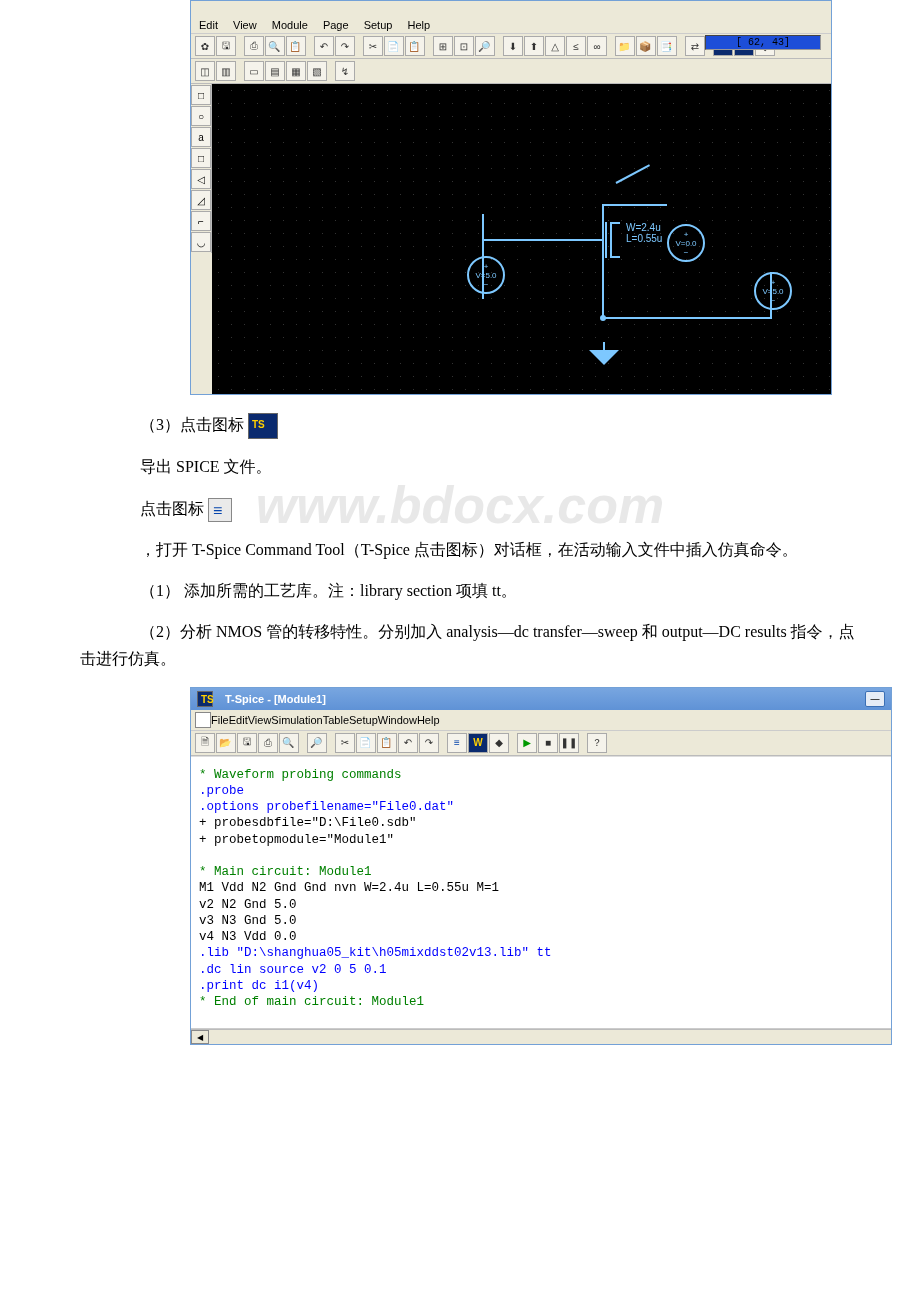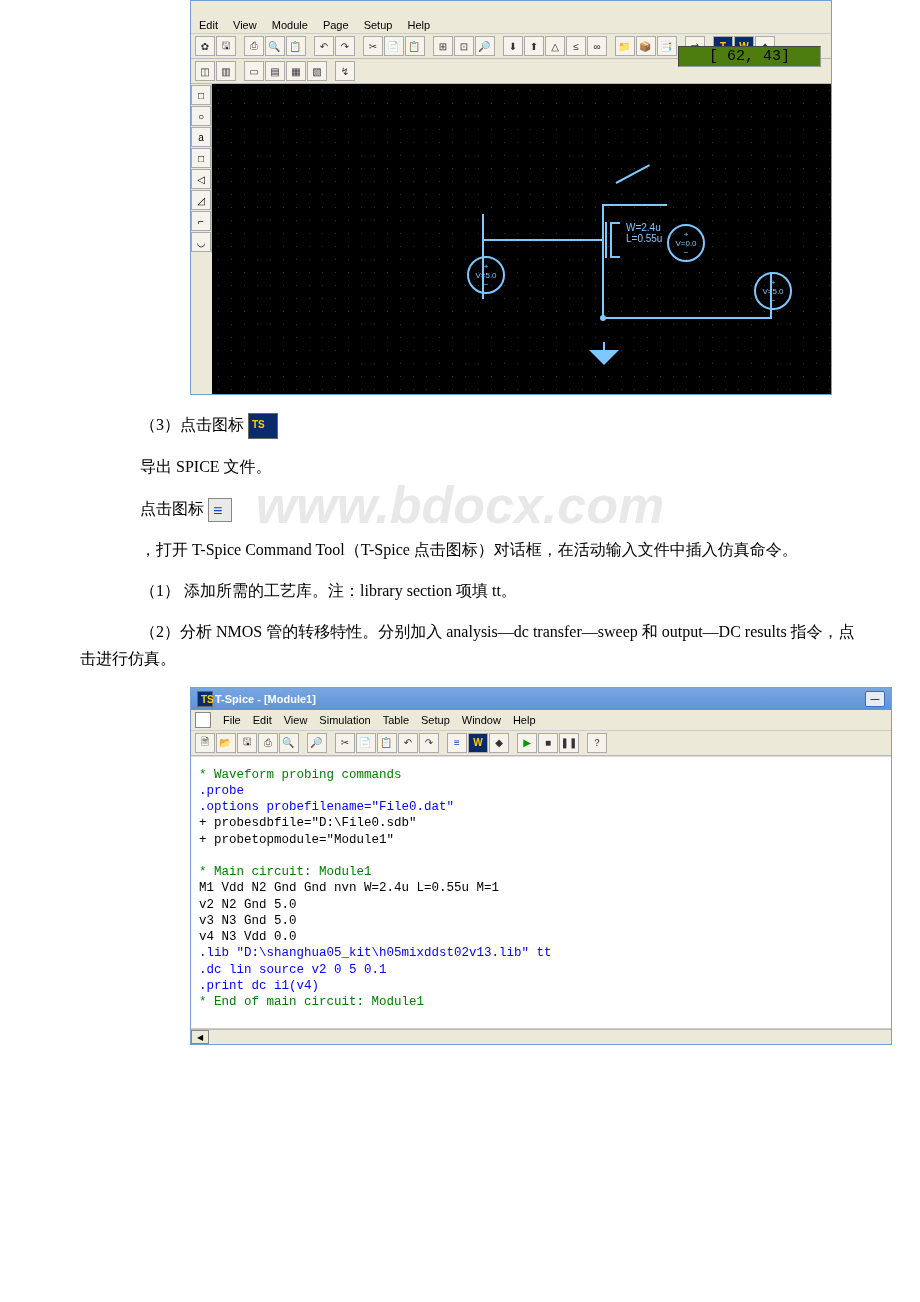--- a/index.html
+++ b/index.html
@@ -95,26 +95,25 @@
     align-items: center;
     justify-content: center;
     font-size: 10px;
     color: #333;
   }
   .tsep { width: 6px; }
   .coordbox {
     position: absolute;
     right: 10px;
     top: 1px;
-    background: #4d7c0f;
+    background: #1d4ed8;
     border: 1px inset #999;
     padding: 1px 30px;
-    font-size: 15px;
+    font-size: 10px;
     font-family: "Courier New", monospace;
-    margin-top: 11px;
   }
   .toolbar2 {
     background: #ece9d8;
     padding: 2px 4px;
     display: flex;
     gap: 1px;
     border-bottom: 1px solid #bbb;
   }
   .sidebar-tools {
     float: left;
@@ -197,21 +196,21 @@
     font-size: 11px;
     background: #ece9d8;
   }
   .titlebar2 {
     background: linear-gradient(#78a6e0, #5f92d6);
     color: #fff;
     font-weight: bold;
     padding: 3px 6px;
     display: flex;
     align-items: center;
-    gap: 2px;
+    gap: 12px;
   }
   .titlebar2 .winctrl {
     margin-left: auto;
     display: flex;
     gap: 3px;
   }
   .winbtn {
     width: 18px; height: 14px;
     background: #e5ecf6;
     border: 1px solid #3a6fb5;
@@ -219,21 +218,21 @@
     color: #333;
     font-size: 9px;
     display: flex; align-items: center; justify-content: center;
   }
   .menubar2 {
     background: #ece9d8;
     padding: 2px 4px;
     border-bottom: 1px solid #ccc;
     display: flex;
     align-items: center;
-    gap: 12px;
+    gap: 0;
   }
   .menubar2 .docicon {
     width: 14px; height: 14px;
     border: 1px solid #888;
     background: #fff;
   }
   .toolbar3 {
     background: #ece9d8;
     padding: 2px 4px;
     border-bottom: 1px solid #bbb;

